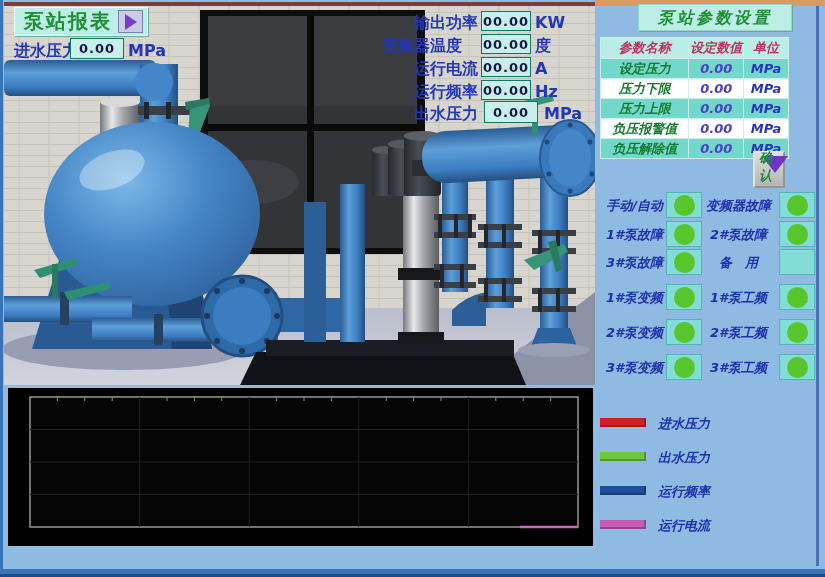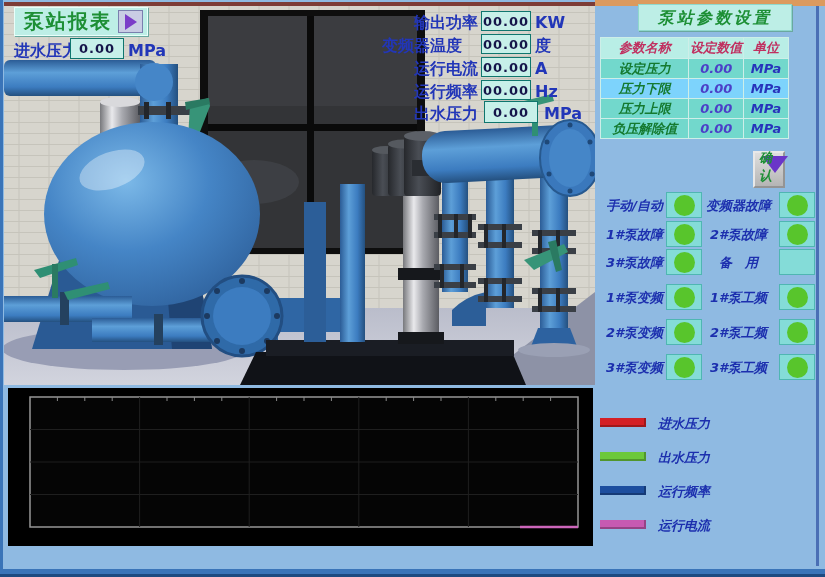--- a/index.html
+++ b/index.html
@@ -40,21 +40,21 @@
   #rightcol { position:absolute; left:595px; top:0; width:230px; height:570px;font-style:italic; }
   .panel-title { position:absolute; left:43px; top:4px; width:154px; height:27px; background:#bdeee6;
     border:1px solid #8fd8cc; box-shadow:1px 1px 0 #6aa89f; color:#1d8f35; font-weight:bold;
     font-size:16px; text-align:center; line-height:25px; letter-spacing:3px; }
 
   table.params { position:absolute; left:5px; top:37px; width:189px; border-collapse:collapse; }
   table.params th, table.params td { border:1px solid #cdeee8; font-size:13px; text-align:center; padding:0; }
   table.params th { height:21px; background:#b9eee6; color:#c03060; font-weight:bold; }
   table.params td { height:20px; }
   table.params tr.odd  td { background:#72d8cc; }
-  table.params tr.even td { background:#7dd3fc; }
+  table.params tr.even td { background:#ffffff; }
   td.pname { color:#157a30; font-weight:bold; }
   td.pval  { color:#4b3fc8; font-weight:bold; cursor:pointer; }
   td.punit { color:#2733bb; font-weight:bold; font-size:12px; }
   .colw1{width:89px;} .colw2{width:55px;} .colw3{width:45px;}
 
   .confirm-btn { position:absolute; left:158px; top:151px; width:32px; height:37px;
     background:linear-gradient(#dedede,#b5b5b5); border:2px outset #e8e8e8; cursor:pointer; }
   .confirm-tri { position:absolute; left:7px; top:3px; width:0; height:0;
     border-top:17px solid #6a35c8; border-left:13px solid transparent; border-right:13px solid transparent; }
   .confirm-lbl { position:absolute; left:4px; bottom:1px; color:#1d8f35; font-weight:bold; font-size:13px; letter-spacing:2px; }
@@ -362,20 +362,25 @@
       <tr class="even">
         <td class="pname">压力下限</td>
         <td class="pval">0.00</td>
         <td class="punit">MPa</td>
       </tr>
       <tr class="odd">
         <td class="pname">压力上限</td>
         <td class="pval">0.00</td>
         <td class="punit">MPa</td>
       </tr>
+      <tr class="even">
+        <td class="pname">负压报警值</td>
+        <td class="pval">0.00</td>
+        <td class="punit">MPa</td>
+      </tr>
       <tr class="odd">
         <td class="pname">负压解除值</td>
         <td class="pval">0.00</td>
         <td class="punit">MPa</td>
       </tr>
     </tbody>
       </table>
 
     <div class="confirm-btn">
       <span class="confirm-tri"></span>

